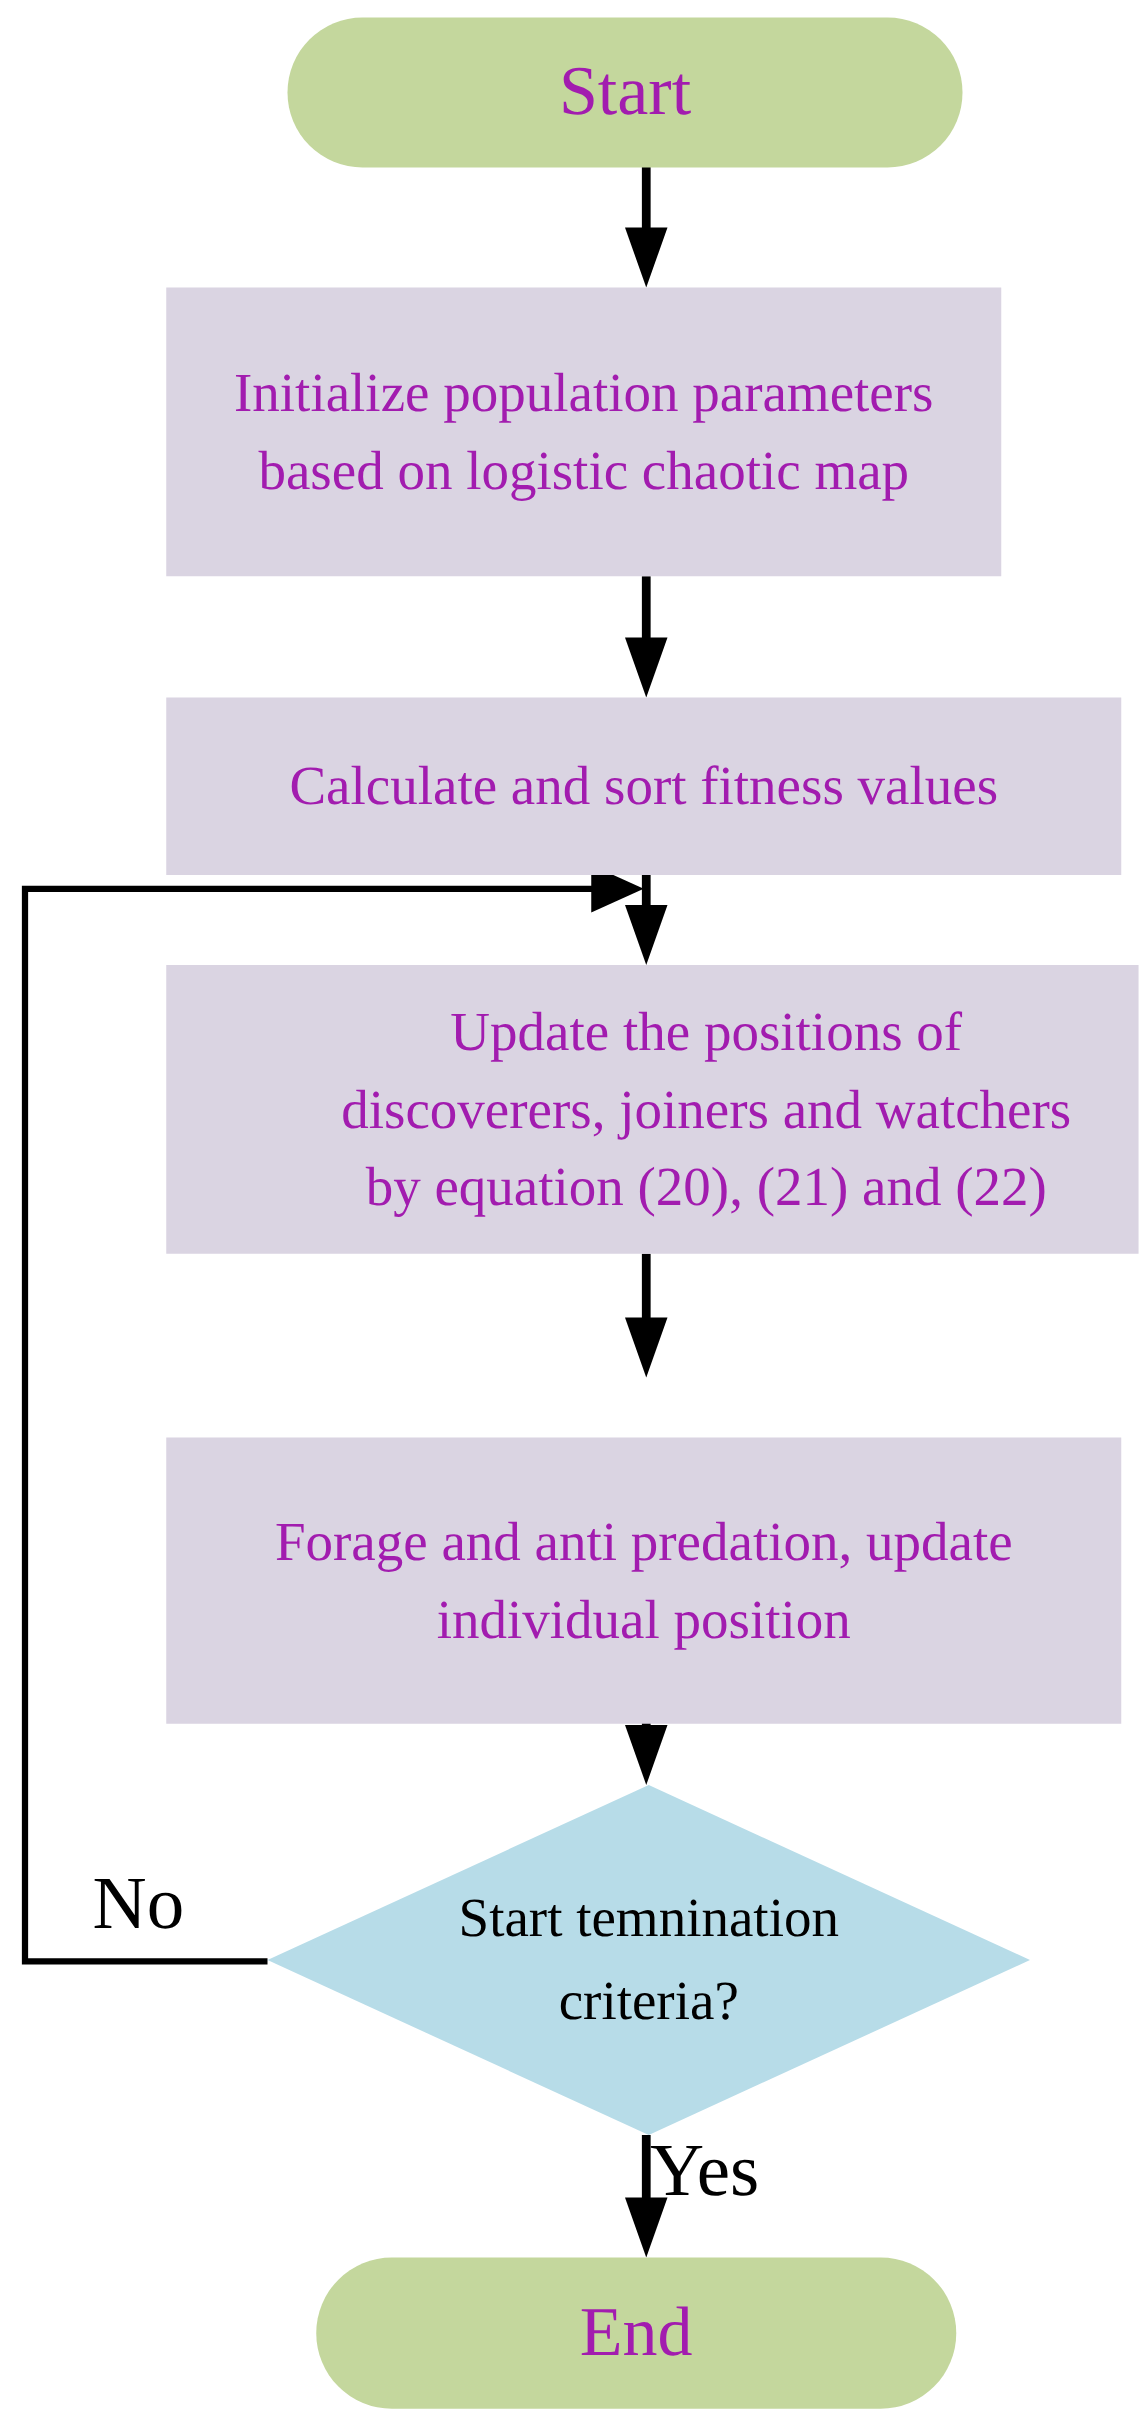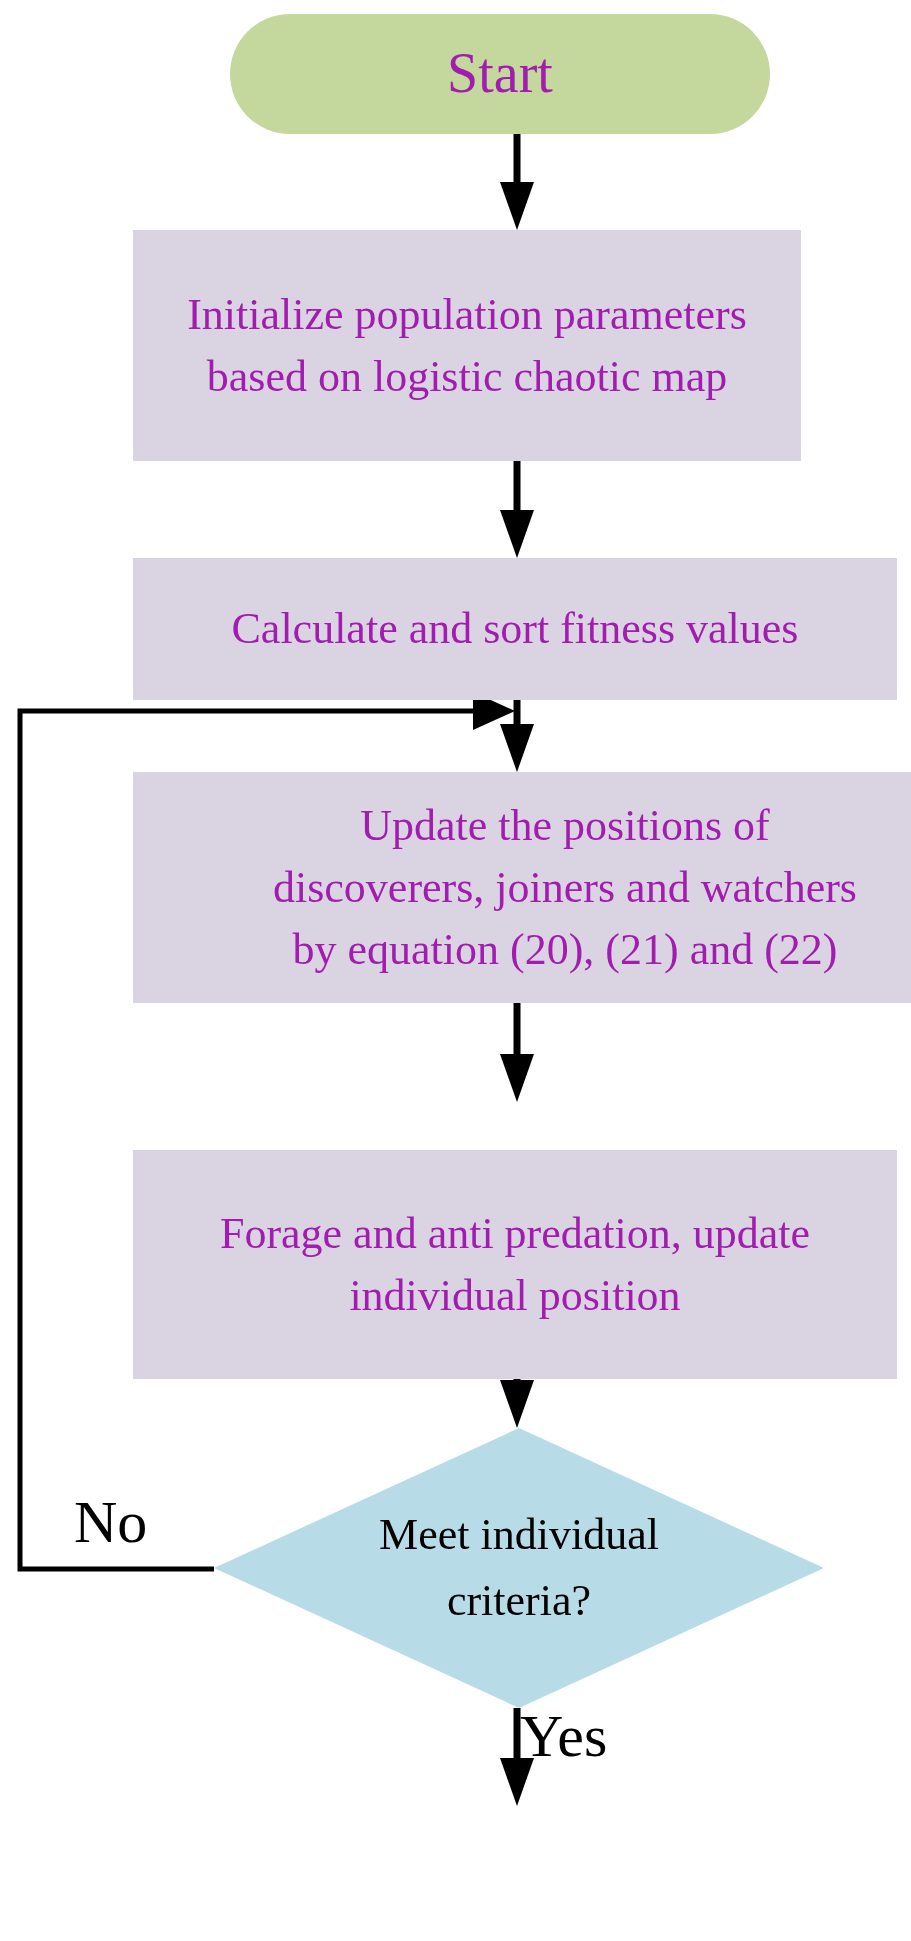--- a/index.html
+++ b/index.html
@@ -96,21 +96,22 @@
 
   <div class="node process" id="node-fitness">Calculate and sort fitness values</div>
 
   <div class="node process" id="node-update">Update the positions of
 discoverers, joiners and watchers
 by equation (20), (21) and (22)</div>
 
   <div class="node process" id="node-forage">Forage and anti predation, update
 individual position</div>
 
-  <div class="decision-label" id="node-decision-label">Meet individual
+  <div class="decision-label" id="node-decision-label">Start temnination
 criteria?</div>
 
+  <div class="node terminal" id="node-end">End</div>
 
   <div class="edge-label" id="label-no">No</div>
 
   <div class="edge-label" id="label-yes">Yes</div>
 
 </div>
 
 </body></html>

